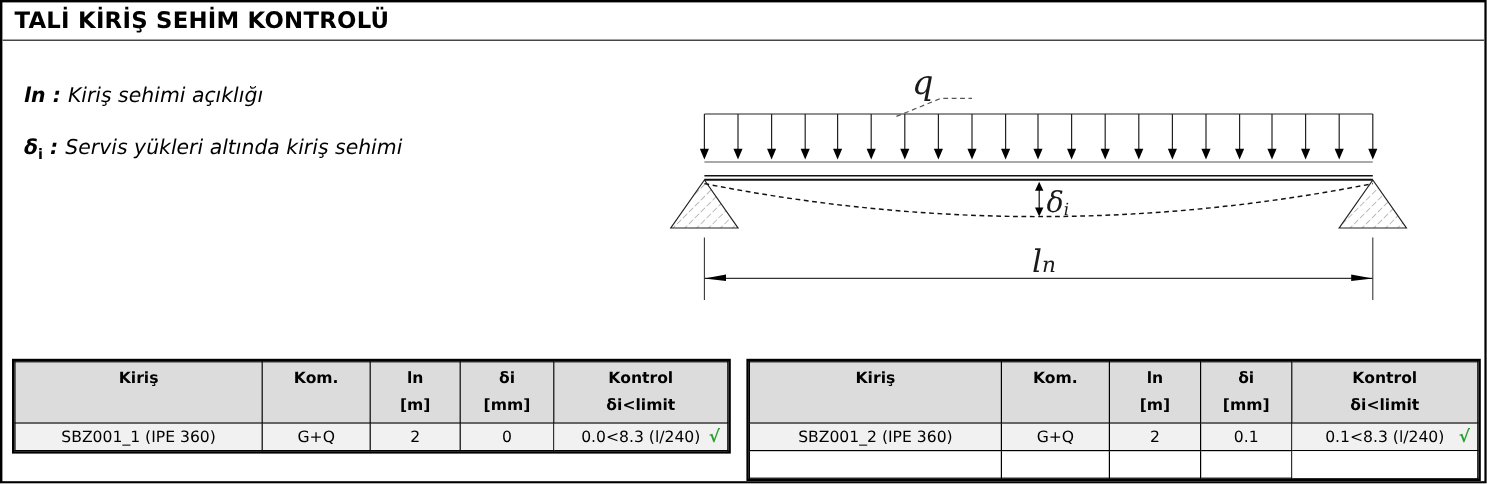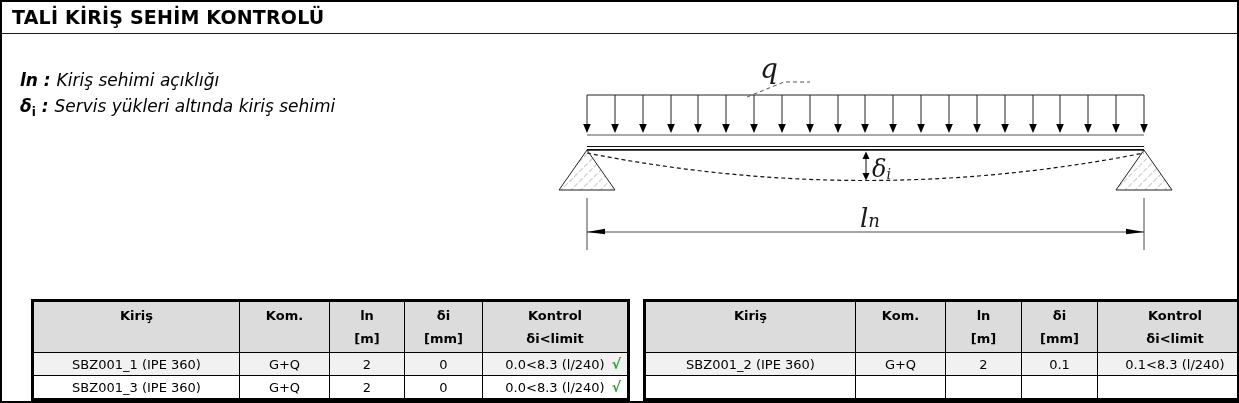--- a/index.html
+++ b/index.html
@@ -17,35 +17,34 @@
   .title-bar{
     position:absolute;top:0;left:0;right:0;height:31px;
     line-height:31px;padding-left:10px;
     font-size:19px;font-weight:bold;
     border-bottom:1px solid #1a1a1a;
     letter-spacing:.2px;
   }
   
   .defs{position:absolute;left:18px;top:68px;}
   .def{font-size:17px;height:26px;white-space:nowrap;}
-  .def + .def{}
+  .def + .def{margin-top:17px;}
   .def .term{font-weight:bold;font-style:italic;}
   .def .term-sub{font-weight:bold;font-size:12px;}
   .def .sep{font-weight:bold;font-style:italic;}
   .def .desc{font-style:italic;}
   
   svg.diagram{position:absolute;left:540px;top:38px;}
   .dia-label{font-family:"DejaVu Serif","Liberation Serif",serif;font-style:italic;fill:#1a1a1a;}
   
   .tblwrap{
     position:absolute;top:297px;
     box-sizing:border-box;
     border:2px solid #000;
     background:#fff;
-    margin-left:21px;
   }
   .tblwrap table{border-collapse:collapse;width:100%;table-layout:fixed;}
   .tblwrap th,.tblwrap td{
     border:1px solid #000;
     padding:0 2px;text-align:center;vertical-align:middle;
     font-size:13px;overflow:hidden;white-space:nowrap;
   }
   .tblwrap th{background:#dcdcdc;font-weight:bold;height:50px;padding:0;vertical-align:top;}
   .tblwrap th .h1{height:25px;line-height:27px;}
   .tblwrap th .h2{height:25px;line-height:23px;}
@@ -181,27 +180,20 @@
         </tr>
       </thead>
       <tbody>
         <tr class="r0">
           <td>SBZ001_1 (IPE 360)</td>
           <td>G+Q</td>
           <td>2</td>
           <td>0</td>
           <td class="t-kontrol"><span>0.0&lt;8.3 (l/240)</span><span class="check">√</span></td>
         </tr>
-        <tr class="r1">
-          <td>SBZ001_3 (IPE 360)</td>
-          <td>G+Q</td>
-          <td>2</td>
-          <td>0</td>
-          <td class="t-kontrol"><span>0.0&lt;8.3 (l/240)</span><span class="check">√</span></td>
-        </tr>
       </tbody>
     </table>
   </div>
 
   <div class="tblwrap" style="left:620px;width:612px;">
     <table>
       <colgroup>
           <col style="width:210px">
           <col style="width:90px">
           <col style="width:76px">

